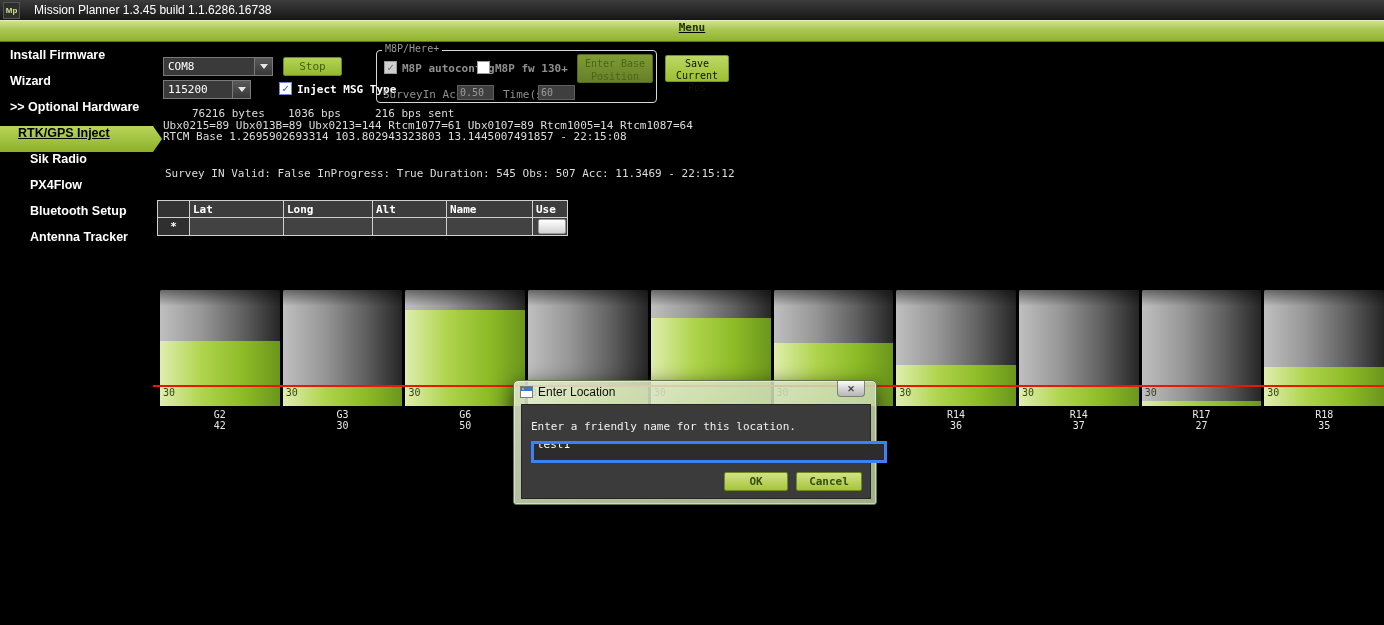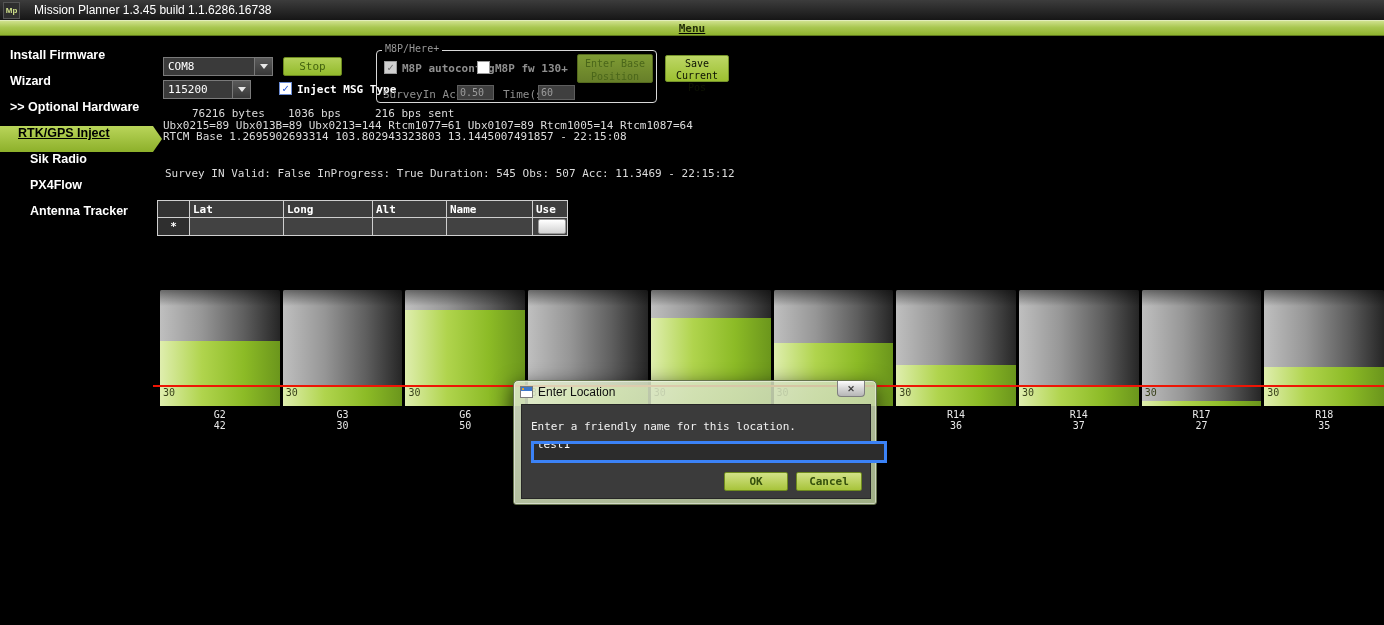--- a/index.html
+++ b/index.html
@@ -7,24 +7,24 @@
        font-family:"DejaVu Sans Mono",monospace;}
 
   
   .titlebar{position:absolute;left:0;top:0;width:100%;height:20px;
     background:linear-gradient(#3c3c3c,#161616);display:flex;align-items:center;}
   .titlebar .appicon{width:15px;height:15px;margin:0 14px 0 3px;background:#2e2e2e;
     border:1px solid #555;color:#cfe08a;font:bold 8px "Liberation Sans",sans-serif;
     display:flex;align-items:center;justify-content:center;}
   .titlebar .wtitle{color:#fff;font:12px "Liberation Sans",sans-serif;}
 
-  .menubar{position:absolute;left:0;top:20px;width:100%;height:16px;
+  .menubar{position:absolute;left:0;top:20px;width:100%;height:22px;
     background:linear-gradient(#cfe18d,#a9c751 45%,#8fb32e);
     border-top:1px solid #e2edbb;border-bottom:1px solid #60781d;box-sizing:border-box;
-    display:flex;align-items:flex-end;justify-content:center;text-decoration:underline;}
+    display:flex;align-items:flex-start;justify-content:center;text-decoration:underline;}
   .menubar .menu-label{color:#232f07;font:bold 11px "DejaVu Sans Mono",monospace;}
 
   
   .sidebar{position:absolute;left:0;top:42px;width:153px;height:583px;background:#000;z-index:6;}
   .side-item{height:26px;line-height:26px;color:#fff;
     font:bold 12.5px "Liberation Sans",sans-serif;padding-left:10px;cursor:pointer;
     white-space:nowrap;}
   .side-item.sub{padding-left:30px;}
   .side-item.active{width:162px;padding-left:18px;box-sizing:border-box;color:#000;
     background:linear-gradient(#b9d55a,#8db02a);
@@ -141,20 +141,21 @@
     <div class="menu-label">Menu</div>
   </div>
 
   <div class="sidebar" id="sidebar" style="padding-top: 6px;">
       <div class="side-item">Install Firmware</div>
       <div class="side-item">Wizard</div>
       <div class="side-item">&gt;&gt; Optional Hardware</div>
       <div class="side-item sub active">RTK/GPS Inject</div>
       <div class="side-item sub">Sik Radio</div>
       <div class="side-item sub">PX4Flow</div>
+      <div class="side-item sub">Bluetooth Setup</div>
       <div class="side-item sub">Antenna Tracker</div>
     </div>
   <div class="vdivider"></div>
 
   <div class="combo" style="left:163px;top:57px;width:110px;align-items:center;">
     <span>COM8</span>
     <span class="dd">
         <span class="tri"></span>
       </span>
   </div>

